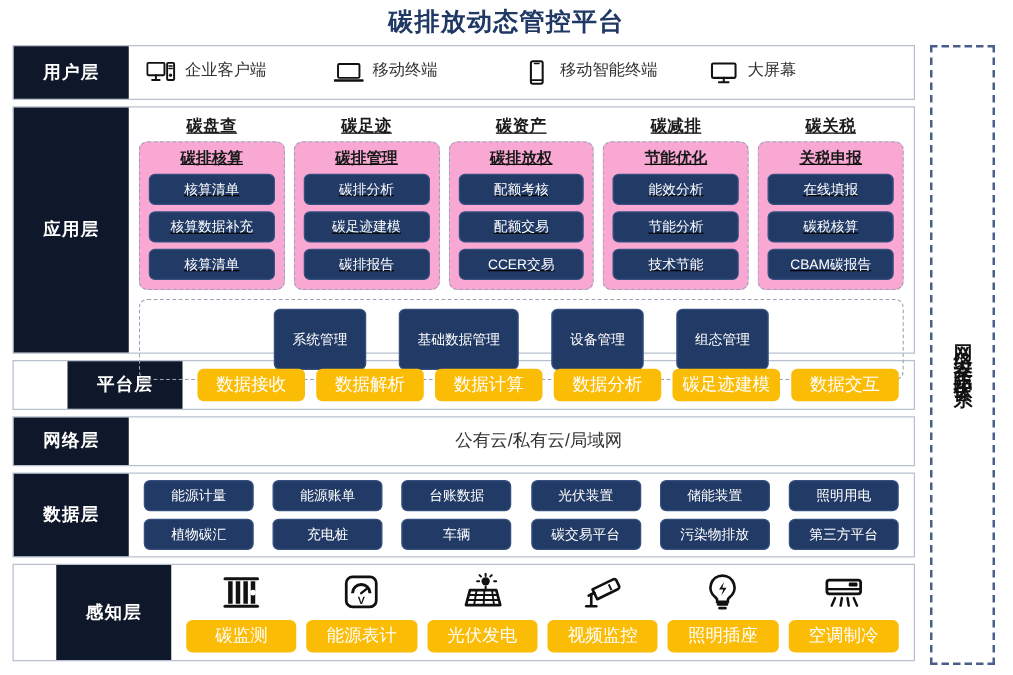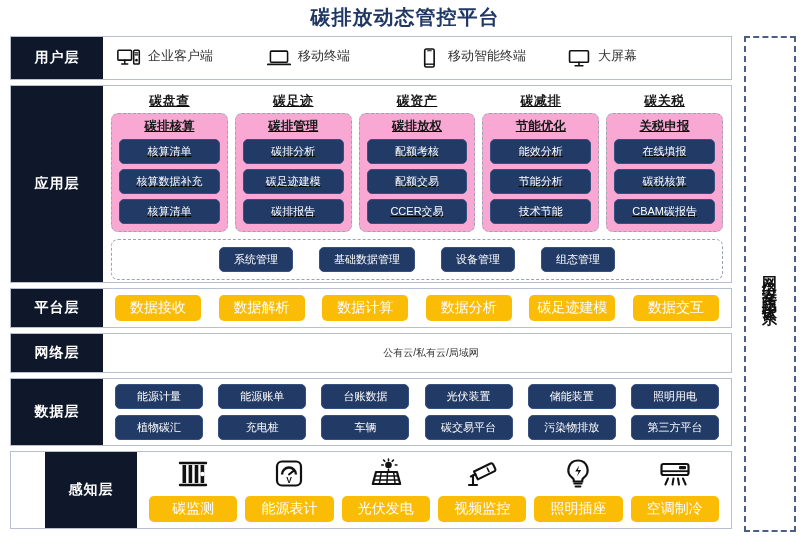--- a/index.html
+++ b/index.html
@@ -44,21 +44,21 @@
   }
   .row-body {
     flex: 1 1 auto;
     display: flex; align-items: center;
     position: relative;
   }
 
   
   .r-user    { height: 44px; }
   .r-app     { height: 198px; }
-  .r-plat    { height: 40px; }
+  .r-plat    { height: 40px; padding-left: 43px; }
   .r-net     { height: 40px; }
   .r-data    { height: 68px; }
   .r-sense   { height: 78px; }
 
   
   .user-items {
     display: flex; align-items: center;
     width: 100%; padding: 0 14px;
     gap: 0px;
   }
@@ -111,41 +111,41 @@
   .mgmt-box {
     margin-top: 7px; width: 100%;
     border: 1px dashed #9aa3b5; border-radius: 7px;
     padding: 7px 10px;
     display: flex; justify-content: center; align-items: center;
     gap: 26px;
   }
   .mgmt-pill {
     background: #223A66; color: #fff;
     font-size: 11px; border-radius: 5px;
-    padding: 4px 14px; white-space: nowrap;
+    padding: 16px 14px; white-space: nowrap;
     border: 1px solid #36507f;
   }
 
   
   .plat-items {
     display: flex; width: 100%; padding: 0 12px;
     justify-content: space-between; align-items: center; gap: 8px;
   }
   .ypill {
     background: #FBBC05; color: #ffffff;
     font-size: 14px; text-align: center;
     border-radius: 5px; padding: 4px 0;
     flex: 1 1 0; white-space: nowrap;
     max-width: 86px;
   }
 
   
   .net-text {
     width: 100%; text-align: center;
-    font-size: 10px; color: #333; padding-left: 28px;
+    font-size: 14px; color: #333; padding-left: 28px;
   }
 
   
   .data-grid {
     width: 100%; padding: 16px 12px;
     display: flex; flex-direction: column; gap: 6px;
   }
   .data-line { display: flex; justify-content: space-between; gap: 8px; }
   .dpill {
     background: #223A66; color: #ffffff;

